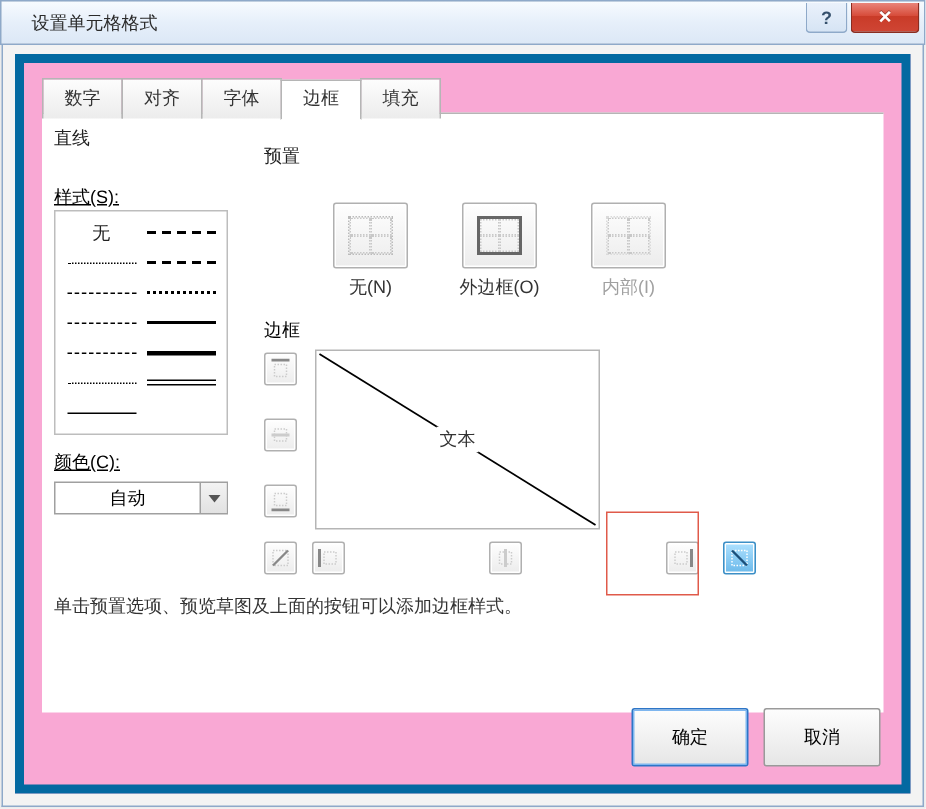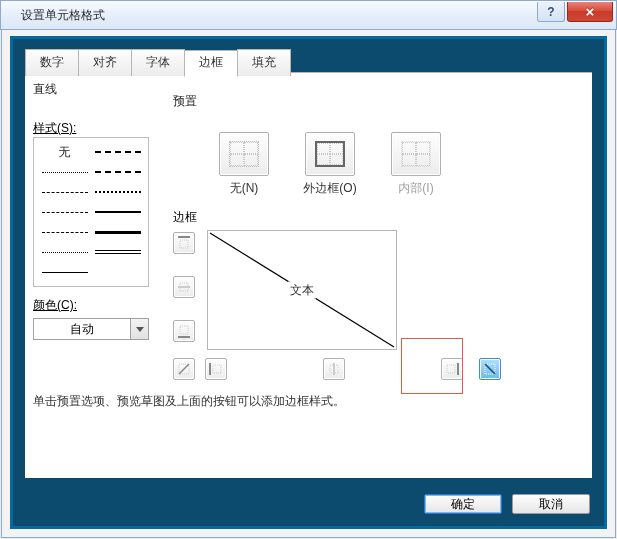--- a/index.html
+++ b/index.html
@@ -50,22 +50,22 @@
   .dlgbody {
     position: absolute;
     left: 1px; right: 1px; top: 30px; bottom: 1px;
     background: #f3f3f3;
     border: 1px solid #8ea9c9;
     border-top: none;
   }
   .inner {
     position: absolute;
     left: 8px; right: 8px; top: 6px; bottom: 8px;
-    background: #0c4a6e;
-    border: 3px solid #0369a1;
+    background: #f9a8d4;
+    border: 6px solid #0369a1;
   }
 
   
   .tabs {
     position: absolute;
     top: 10px; left: 12px;
     display: flex;
     z-index: 2;
   }
   .tab {
@@ -248,21 +248,21 @@
     left: 8px; top: 320px;
     color: #333;
   }
 
   .footer {
     position: absolute;
     right: 14px; bottom: 12px;
     display: flex; gap: 10px;
   }
   .footbtn {
-    min-width: 78px; height: 20px;
+    min-width: 78px; height: 39px;
     border: 1px solid #9a9a9a;
     border-radius: 2px;
     background: linear-gradient(to bottom,#fdfdfd,#e6e6e6);
     display: flex; align-items: center; justify-content: center;
     cursor: default;
   }
   .footbtn.default { border-color: #2e76c7; box-shadow: 0 0 0 1px #7eb6ef inset; }
 
 </style>
 </head>

